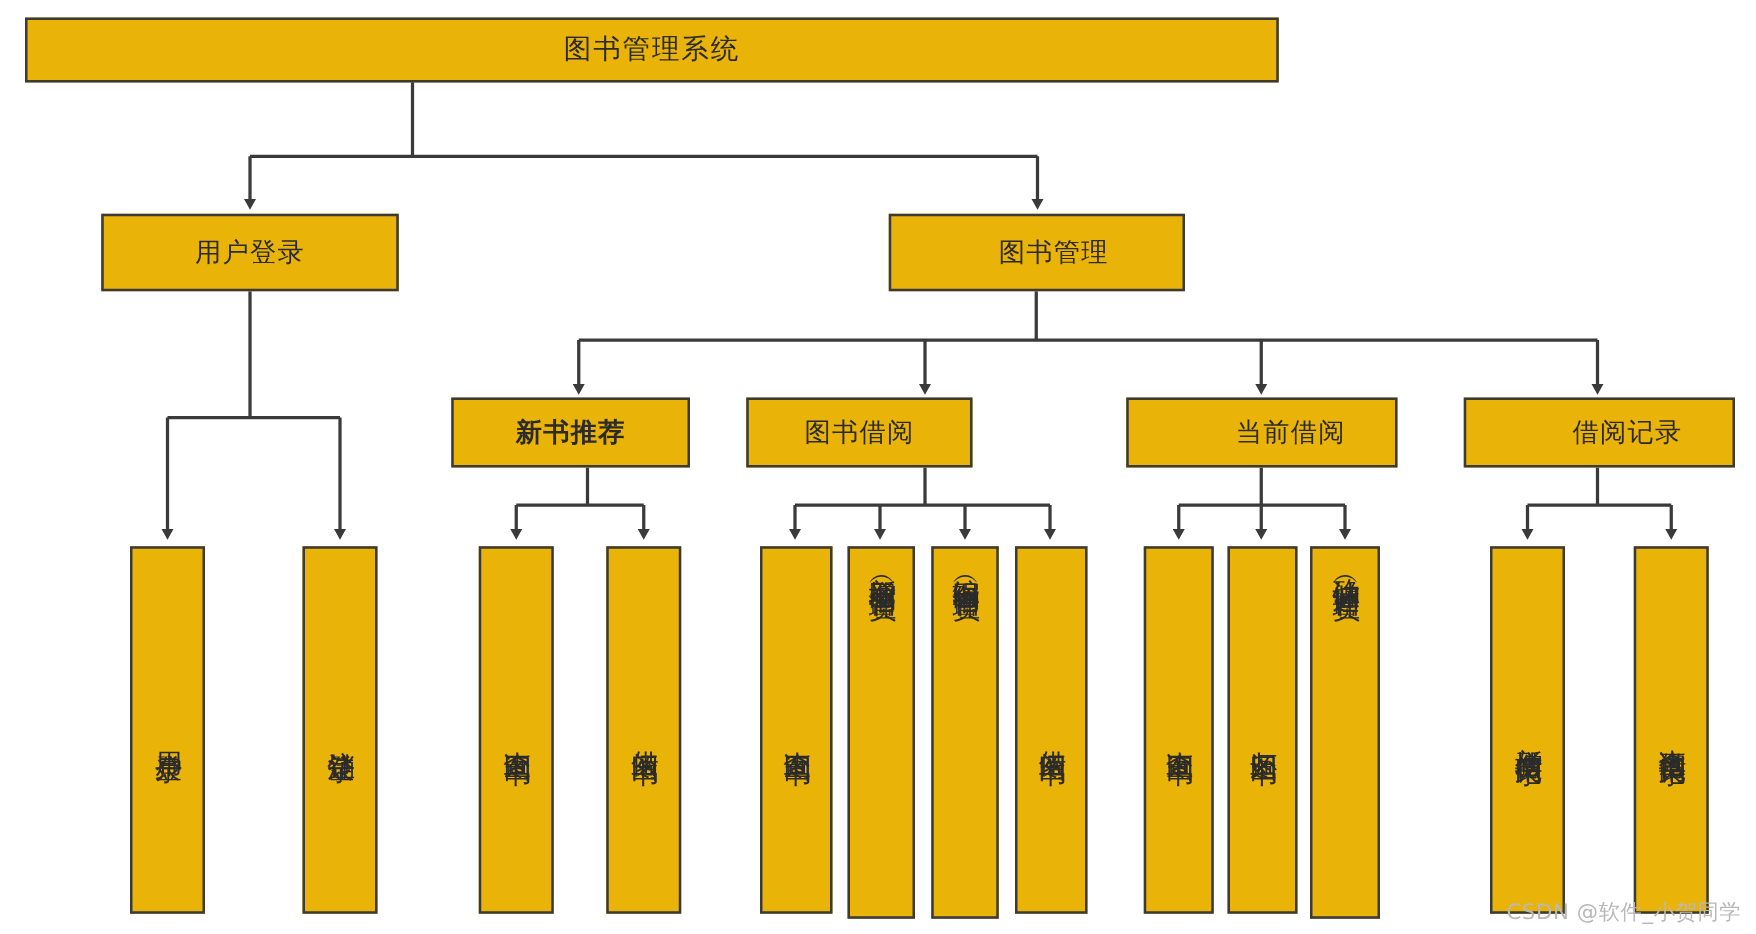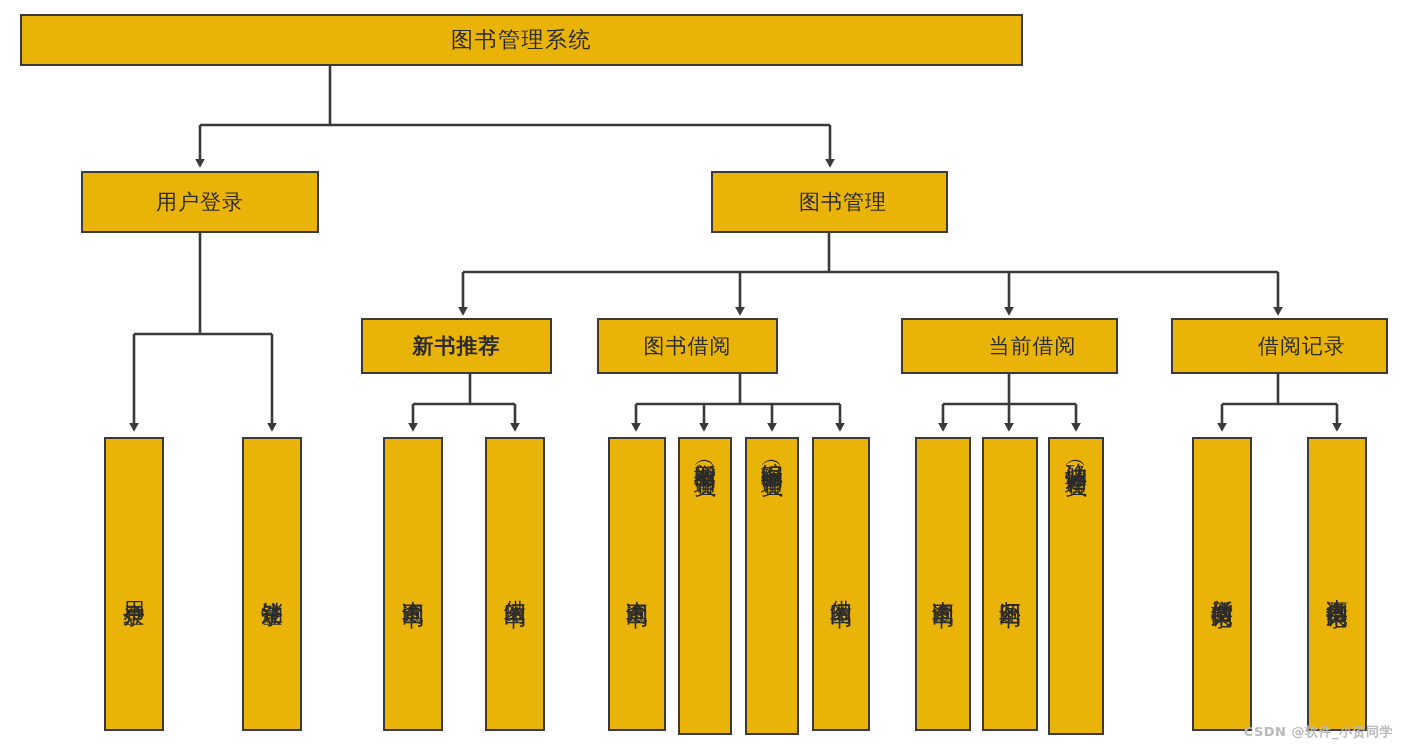--- a/index.html
+++ b/index.html
@@ -50,26 +50,25 @@
     letter-spacing:2px;
     line-height:1;
     white-space:nowrap;
   }
   .v-node.mid .lbl{margin-top:auto;margin-bottom:auto;}
 
   
   #watermark{
     position:absolute;
     right:12px;bottom:6px;
-    font-size:13px;
+    font-size:17px;
     color:#b9b9b9;
     letter-spacing:0.5px;
     white-space:nowrap;
     pointer-events:none;
-    font-weight:bold;
   }
 </style>
 </head>
 <body>
 
 <div id="canvas">
 
   <svg id="wires" viewBox="0 0 1405 747" xmlns="http://www.w3.org/2000/svg">
     <defs>
       <marker id="arrow" markerWidth="9" markerHeight="10" refX="1.2" refY="5" orient="auto" markerUnits="userSpaceOnUse">

